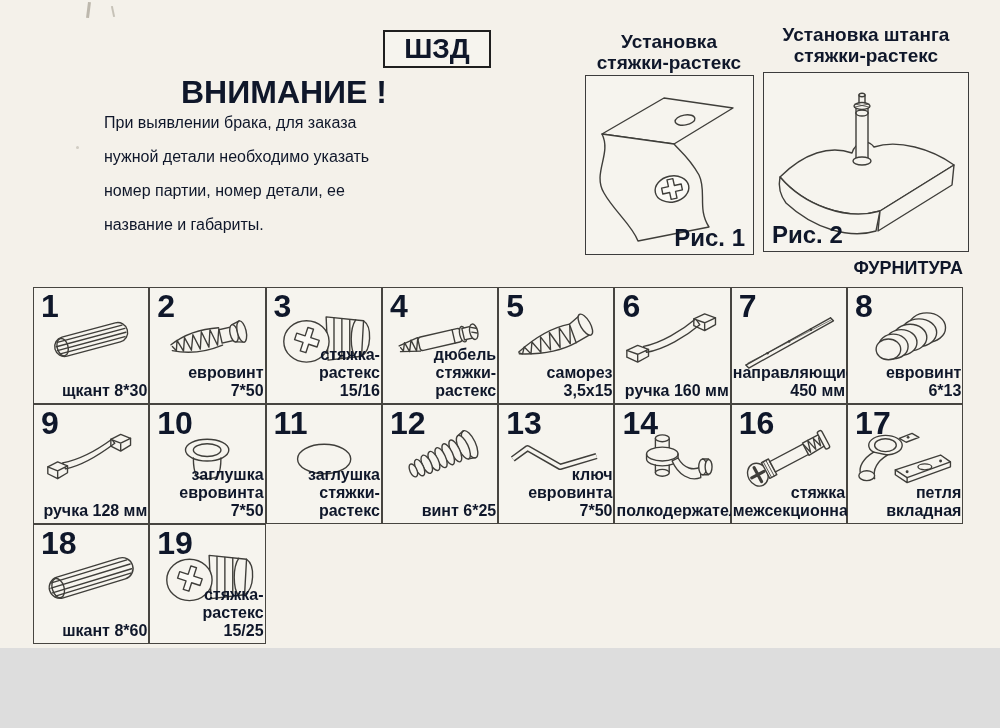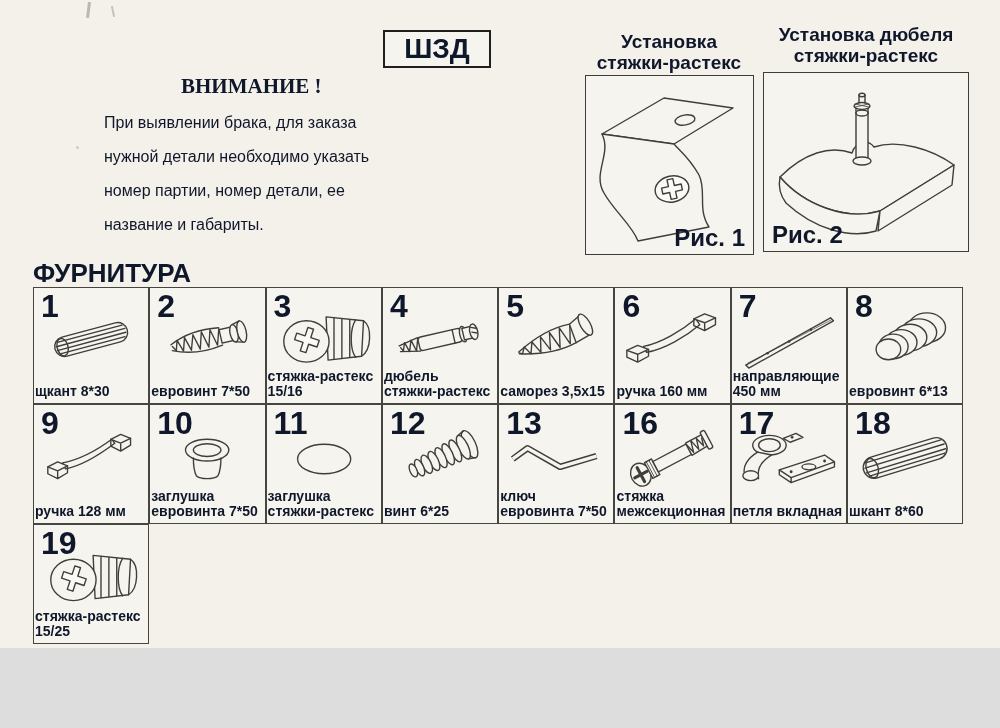--- a/index.html
+++ b/index.html
@@ -2,47 +2,47 @@
 <html><head>
 <meta charset="utf-8">
 <style>
   html,body{margin:0;padding:0;background:#ddd;}
   .page{position:relative;width:1000px;height:648px;background:#f4f1ea;
         font-family:"Liberation Sans",sans-serif;color:#0f172a;overflow:hidden;}
   
   .szd-box{position:absolute;left:383px;top:30px;width:104px;height:34px;
            border:2.5px solid #1f1f1f;background:#f6f4ee;display:flex;
            align-items:center;justify-content:center;font-weight:bold;font-size:28px;}
-  .attn-title{position:absolute;left:181px;top:74px;font-size:21px;font-weight:bold;font-family:Liberation Serif, serif;}
+  .attn-title{position:absolute;left:181px;top:74px;font-size:32px;font-weight:bold;}
   .attn-body{position:absolute;left:104px;top:106px;width:420px;font-size:16px;
              line-height:34px;white-space:pre-line;}
   
   .fig-title{position:absolute;text-align:center;font-weight:bold;font-size:19px;
              line-height:21px;white-space:pre-line;}
   .fig1-title{left:583px;top:31px;width:172px;}
   .fig2-title{left:763px;top:24px;width:206px;}
   .fig-box{position:absolute;border:1.6px solid #3c3c3c;background:#f6f4ee;}
   .fig1-box{left:585px;top:75px;width:167px;height:178px;}
   .fig2-box{left:763px;top:72px;width:204px;height:178px;}
   .figimg{position:absolute;left:0;top:0;right:0;bottom:0;}
   .figimg svg{width:100%;height:100%;}
   .fig-cap{position:absolute;bottom:2px;font-weight:bold;font-size:24px;z-index:2;}
   .cap-right{right:8px;margin-left:40px;}  .cap-left{left:8px;}
   
-  .hw-title{position:absolute;left:33px;top:258px;width:930px;text-align:left;
-            font-size:26px;font-weight:bold;}
+  .hw-title{position:absolute;left:33px;top:258px;width:930px;text-align:right;
+            font-size:18px;font-weight:bold;}
   .grid{position:absolute;left:33px;top:287px;display:grid;
         grid-template-columns:repeat(8,116.3px);grid-template-rows:117px 120px 120px;}
   .cell{position:relative;border:1.6px solid #474540;background:#f6f4ee;box-sizing:border-box;}
   .num{position:absolute;top:0;left:7px;font-size:32px;font-weight:bold;line-height:1.15;}
   .icon{position:absolute;left:2px;right:2px;top:15px;bottom:27px;
         display:flex;align-items:center;justify-content:center;}
   .icon svg{width:100%;height:100%;}
-  .lbl{position:absolute;left:1px;right:1px;bottom:3px;text-align:left;
-       font-size:14px;font-weight:bold;line-height:1.12;white-space:pre-line;}
+  .lbl{position:absolute;left:1px;right:1px;bottom:3px;text-align:right;
+       font-size:16px;font-weight:bold;line-height:1.12;white-space:pre-line;}
   
   svg *{stroke:#3f3e3a;stroke-width:1.4;fill:none;stroke-linejoin:round;stroke-linecap:round;}
   .f{fill:#f6f4ee;}  .w{fill:#fbfaf6;}  .d{fill:#3f3e3a;stroke:none;}
   
   .mark{position:absolute;background:#8f897a;}
   .m1{left:87px;top:2px;width:3px;height:16px;transform:rotate(7deg);opacity:.55;}
   .m2{left:112px;top:6px;width:2px;height:11px;transform:rotate(-12deg);opacity:.45;}
   .m3{left:76px;top:146px;width:3px;height:3px;border-radius:50%;opacity:.35;}
   .smudge{position:absolute;left:0;top:699px;width:720px;height:2px;background:#ddd7ca;opacity:.8;}
   .smudge2{position:absolute;left:760px;top:660px;width:180px;height:2px;background:#e3ded2;opacity:.7;}
@@ -76,21 +76,21 @@
           <ellipse cx="99" cy="44" rx="10" ry="5" transform="rotate(-10 99 44)"></ellipse>
           <path class="f" d="M16 58 C26 78 6 97 18 117 C28 135 46 149 52 165 L123 151 C111 133 121 115 113 99 C103 81 93 74 88 68 Z"></path>
           <ellipse cx="86" cy="113" rx="17" ry="13" transform="rotate(-12 86 113)" class="w"></ellipse>
           <g transform="rotate(-12 86 113)">
             <path d="M83 103 h6 v7 h7 v6 h-7 v7 h-6 v-7 h-7 v-6 h7 Z"></path>
           </g>
         </svg></div>
     <div class="fig-cap cap-right">Рис. 1</div>
   </div>
 
-  <div class="fig-title fig2-title">Установка дюбеля
+  <div class="fig-title fig2-title">Установка штанга
 стяжки-растекс</div>
   <div class="fig-box fig2-box">
     <div class="figimg"><svg viewBox="0 0 204 178">
           <path class="f" d="M16 104 C40 80 66 72 88 80 C92 68 104 66 110 74 C134 66 168 76 190 92 L116 138 C82 148 40 132 16 104 Z"></path>
           <path class="f" d="M16 104 C14 114 16 122 22 130 C50 156 86 166 112 158 L116 138 C82 148 40 132 16 104 Z"></path>
           <path class="f" d="M116 138 L190 92 L188 112 L114 158 Z"></path>
           <path class="f" d="M92 40 h12 v48 h-12 Z"></path>
           <ellipse cx="98" cy="88" rx="9" ry="4" class="f"></ellipse>
           <path d="M92 40 v-7 M104 40 v-7"></path>
           <ellipse cx="98" cy="40" rx="6" ry="3" class="f"></ellipse>
@@ -285,20 +285,38 @@
       <div class="icon">
           <svg viewBox="0 0 112 70">
             <path d="M12 36 L27 25 L60 44 L97 33" style="stroke-width:6.5;stroke-linecap:butt"></path>
             <path d="M12 36 L27 25 L60 44 L97 33" style="stroke:#f6f4ee;stroke-width:3.5;stroke-linecap:butt"></path>
           </svg>
         </div>
       <div class="lbl">ключ
 евровинта 7*50</div>
     </div>
       <div class="cell">
+      <div class="num">14</div>
+      <div class="icon">
+          <svg viewBox="0 0 112 70">
+            <path d="M39 15 v16 M53 15 v16"></path>
+            <ellipse cx="46" cy="15" rx="7" ry="3.5" class="f"></ellipse>
+            <ellipse cx="46" cy="31" rx="16" ry="7" class="f"></ellipse>
+            <path d="M30 31 v5 a16 7 0 0 0 32 0 v-5"></path>
+            <path d="M39 42 v8 M53 42 v8"></path>
+            <ellipse cx="46" cy="50" rx="7" ry="3.5" class="f"></ellipse>
+            <path class="f" d="M56 38 C62 52 74 59 85 55 L85 44 C78 48 68 46 62 35 Z"></path>
+            <ellipse cx="87" cy="44" rx="4" ry="8" class="f"></ellipse>
+            <path d="M87 36 h6 M87 52 h6"></path>
+            <ellipse cx="93" cy="44" rx="3.5" ry="7.5" class="f"></ellipse>
+          </svg>
+        </div>
+      <div class="lbl">полкодержатель</div>
+    </div>
+      <div class="cell">
       <div class="num">16</div>
       <div class="icon">
           <svg viewBox="0 0 112 70">
             <g transform="rotate(-28 56 35)">
               <ellipse cx="20" cy="35" rx="10" ry="12" class="f"></ellipse>
               <path d="M13 35 h14 M20 27 v16" style="stroke-width:3.2"></path>
               <rect x="29" y="26" width="8" height="18" class="f"></rect>
               <path d="M31 26 v18 M34 26 v18" style="stroke-width:.8"></path>
               <rect x="37" y="29" width="38" height="12" class="f"></rect>
               <path d="M75 28 L93 28 M75 42 L93 41"></path>

